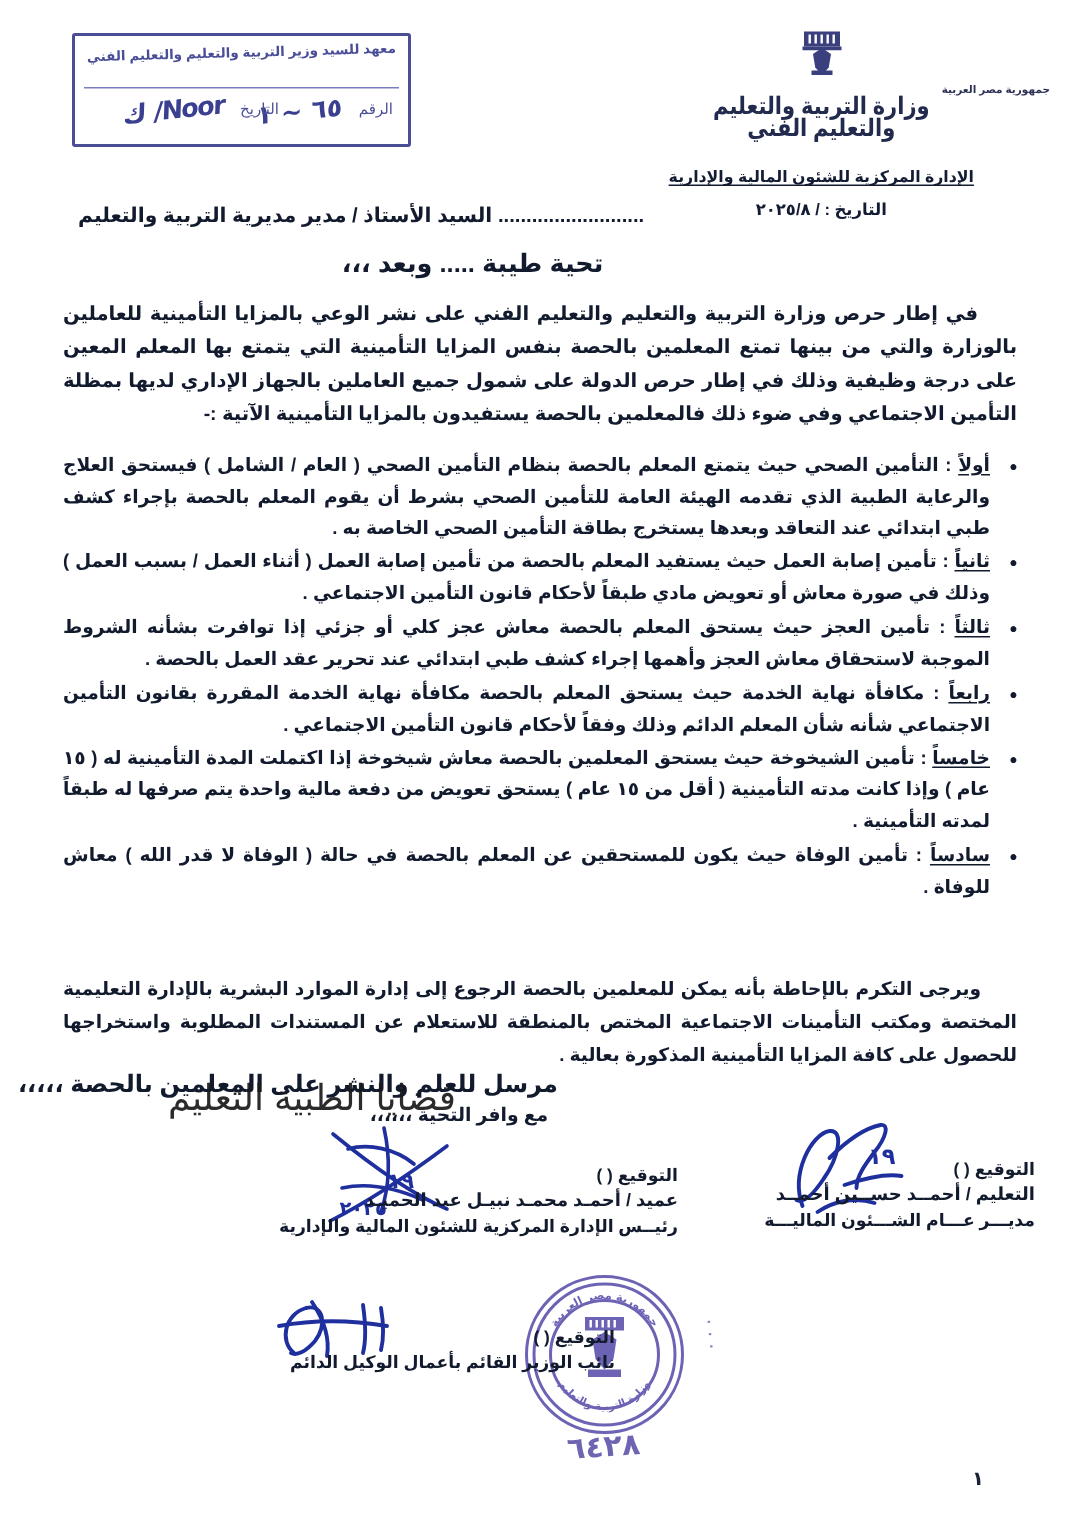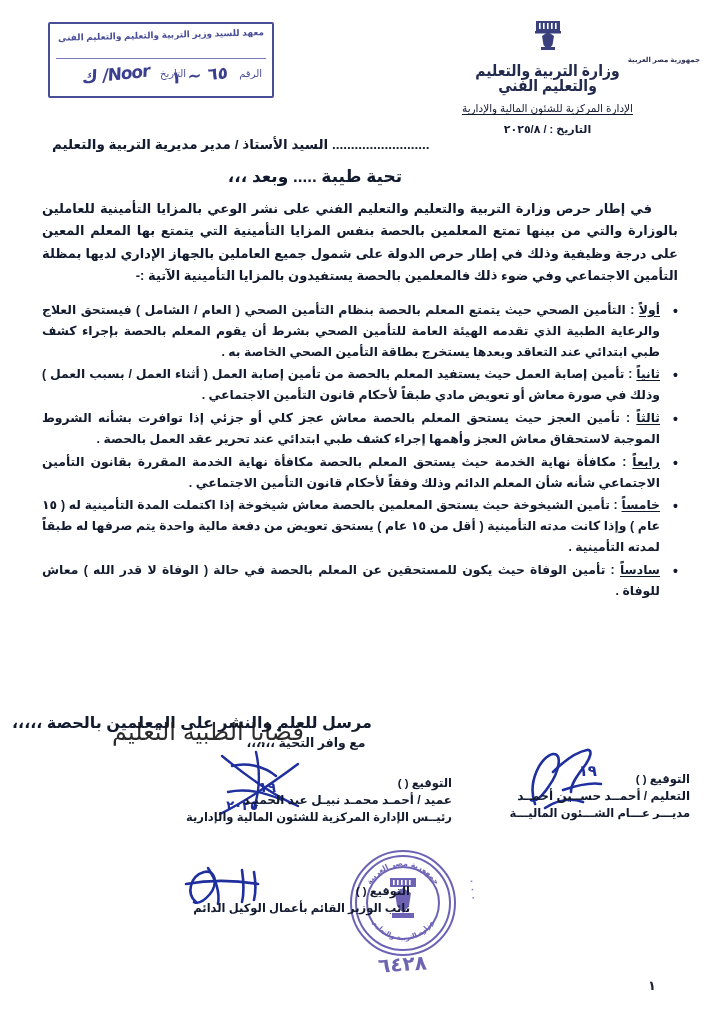--- a/index.html
+++ b/index.html
@@ -103,23 +103,23 @@
   #letterhead .lh-ministry-1,
   #letterhead .lh-ministry-2 {
     font-size: 14px;
     font-weight: bold;
     color: #222a4d;
     line-height: 1.05;
     letter-spacing: -0.5px;
     transform: scaleY(1.15);
   }
   #letterhead .lh-dept {
-    margin-top: 10px;
+    margin-top: 20px;
     font-size: 10.5px;
-    font-weight: normal;
+    font-weight: bold;
     color: #141c33;
     text-decoration: underline;
     text-underline-offset: 2px;
   }
   #letterhead .lh-date {
     margin-top: 9px;
     font-size: 11px;
     font-weight: bold;
     color: #141c33;
     letter-spacing: .5px;
@@ -383,20 +383,21 @@
     <li class="ar">
       <span class="ord">خامساً</span>
       <span>: تأمين الشيخوخة حيث يستحق المعلمين بالحصة معاش شيخوخة إذا اكتملت المدة التأمينية له ( ١٥ عام ) وإذا كانت مدته التأمينية ( أقل من ١٥ عام ) يستحق تعويض من دفعة مالية واحدة يتم صرفها له طبقاً لمدته التأمينية .</span>
     </li>
     <li class="ar">
       <span class="ord">سادساً</span>
       <span>: تأمين الوفاة حيث يكون للمستحقين عن المعلم بالحصة في حالة ( الوفاة لا قدر الله ) معاش للوفاة .</span>
     </li>
   </ul>
 
+  <div id="closing" class="ar">ويرجى التكرم بالإحاطة بأنه يمكن للمعلمين بالحصة الرجوع إلى إدارة الموارد البشرية بالإدارة التعليمية المختصة ومكتب التأمينات الاجتماعية المختص بالمنطقة للاستعلام عن المستندات المطلوبة واستخراجها للحصول على كافة المزايا التأمينية المذكورة بعالية .</div>
   <div id="circulate" class="ar">مرسل للعلم والنشر على المعلمين بالحصة ،،،،،</div>
   <div id="regards" class="ar">مع وافر التحية ،،،،،،</div>
 
   <div id="watermark">قضايا الطبية التعليم</div>
 
   <svg id="ink-right" class="ink" width="120" height="72" viewBox="0 0 120 72">
     <g fill="none" stroke="#1f2f9e" stroke-width="2.6" stroke-linecap="round">
       <path d="M30 62 C22 40 36 14 48 12 C58 11 54 30 44 44 C36 56 30 60 26 58"></path>
       <path d="M48 30 C60 18 72 10 82 8 C88 7 86 16 78 26 C72 34 66 42 66 50"></path>
       <path d="M58 48 C70 44 84 40 96 42"></path>

